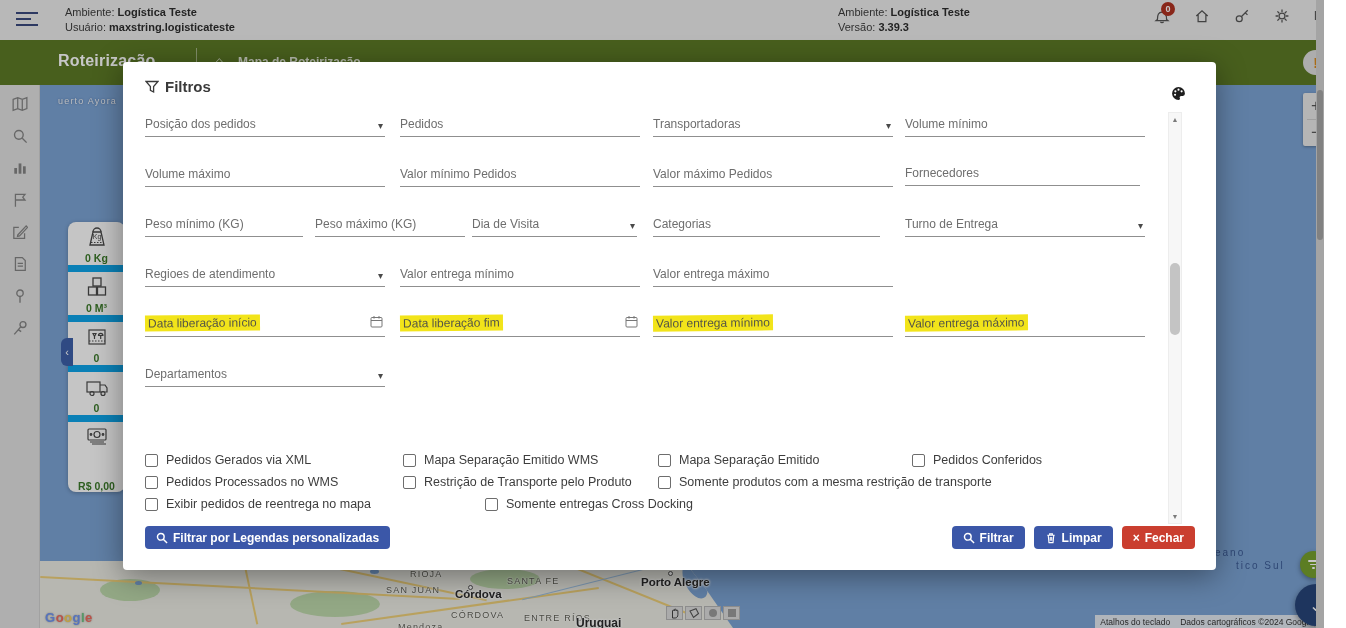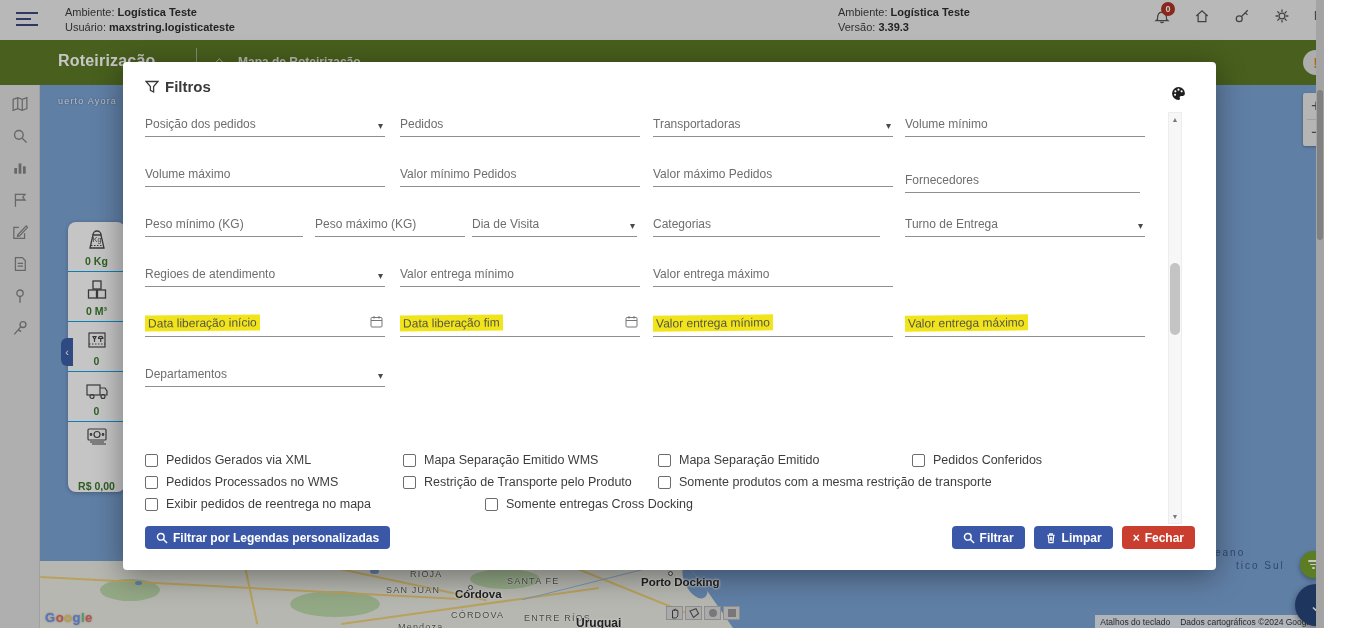--- a/index.html
+++ b/index.html
@@ -48,21 +48,21 @@
              text-shadow:0 0 2px #fff,0 0 3px #fff,0 0 3px #fff;white-space:nowrap;}
   .citydot{position:absolute;width:5px;height:5px;border:1.5px solid #555;background:#fff;border-radius:50%;}
   .oceanlabel{position:absolute;color:#3d5c96;font-size:10px;letter-spacing:2px;white-space:nowrap;}
 
   .zoomctl{position:absolute;left:1263px;top:8px;width:26px;background:#e8e8e8;border-radius:2px;box-shadow:0 1px 3px rgba(0,0,0,.3);}
   .zbtn{width:26px;height:26px;display:flex;align-items:center;justify-content:center;font-size:17px;color:#565656;cursor:pointer;}
   .zsep{height:1px;background:#cdcdcd;margin:0 4px;}
 
   .statspanel{position:absolute;left:28px;top:137px;width:57px;height:270px;background:#fdfdfd;border-radius:8px;
               box-shadow:0 1px 4px rgba(0,0,0,.25);display:flex;flex-direction:column;}
-  .statcell{flex:1;display:flex;flex-direction:column;align-items:center;justify-content:center;gap:2px;border-bottom:1px solid #0ea5e9;}
+  .statcell{flex:1;display:flex;flex-direction:column;align-items:center;justify-content:center;gap:2px;border-bottom:7px solid #0ea5e9;}
   .statcell:last-child{border-bottom:none;gap:32px;}
   .statval{font-size:10.5px;font-weight:bold;color:#3c7a2a;}
   .collapsetab{position:absolute;left:21px;top:253px;width:12px;height:28px;background:#3d5fa8;border-radius:6px 0 0 6px;
                color:#fff;font-size:11px;display:flex;align-items:center;justify-content:center;cursor:pointer;}
 
   .mtools{position:absolute;left:626px;top:521px;display:flex;gap:2px;}
   .mtool{width:17px;height:14px;background:#dcdcdc;border:1px solid #b5b5b5;display:flex;align-items:center;justify-content:center;cursor:pointer;}
 
   .google{position:absolute;left:5px;top:525px;font-size:13px;font-weight:bold;letter-spacing:.5px;text-shadow:0 0 2px rgba(0,0,0,.35);}
   .google span:nth-child(1){color:#6f94f2;}
@@ -240,21 +240,21 @@
       <div class="maplabel" style="left:370px;top:484px;">RIOJA</div>
       <div class="maplabel" style="left:346px;top:500px;">SAN JUAN</div>
       <div class="citydot" style="left:428px;top:500px;"></div>
       <div class="citylabel" style="left:415px;top:503px;">Córdova</div>
       <div class="maplabel" style="left:467px;top:491px;">SANTA FE</div>
       <div class="maplabel" style="left:411px;top:525px;">CÓRDOVA</div>
       <div class="maplabel" style="left:484px;top:528px;">ENTRE RÍOS</div>
       <div class="citylabel" style="left:536px;top:531px;font-size:12px;">Uruguai</div>
       <div class="maplabel" style="left:358px;top:537px;">Mendoza</div>
       <div class="citydot" style="left:628px;top:486px;"></div>
-      <div class="citylabel" style="left:601px;top:491px;">Porto Docking</div>
+      <div class="citylabel" style="left:601px;top:491px;">Porto Alegre</div>
       <div class="oceanlabel" style="left:1175px;top:462px;">eano</div>
       <div class="oceanlabel" style="left:1181px;top:475px;margin-left:15px;">tico Sul</div>
 
       <div class="zoomctl">
         <div class="zbtn">+</div>
         <div class="zsep"></div>
         <div class="zbtn">−</div>
       </div>
 
       <div class="statspanel">
@@ -394,21 +394,21 @@
 
     <div class="field" style="left:22px;top:97px;width:240px;">
       <span class="lbl">Volume máximo</span>
     </div>
     <div class="field" style="left:277px;top:97px;width:240px;">
       <span class="lbl">Valor mínimo Pedidos</span>
     </div>
     <div class="field" style="left:530px;top:97px;width:240px;">
       <span class="lbl">Valor máximo Pedidos</span>
     </div>
-    <div class="field" style="left:782px;top:103px;width:235px;">
+    <div class="field" style="left:782px;top:96px;width:235px;">
       <span class="lbl">Fornecedores</span>
     </div>
 
     <div class="field" style="left:22px;top:147px;width:158px;">
       <span class="lbl">Peso mínimo (KG)</span>
     </div>
     <div class="field" style="left:192px;top:147px;width:150px;">
       <span class="lbl">Peso máximo (KG)</span>
     </div>
     <div class="field" style="left:349px;top:147px;width:165px;">

